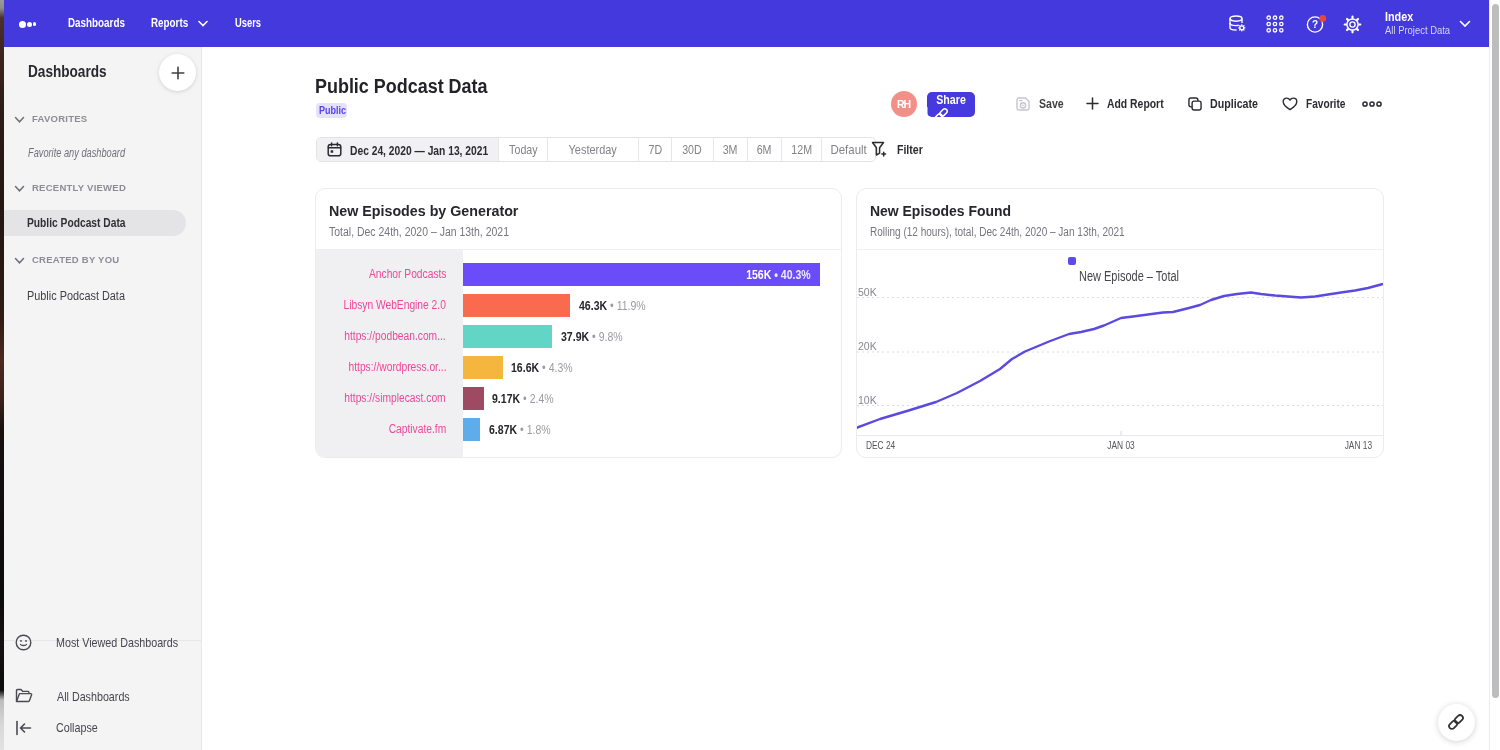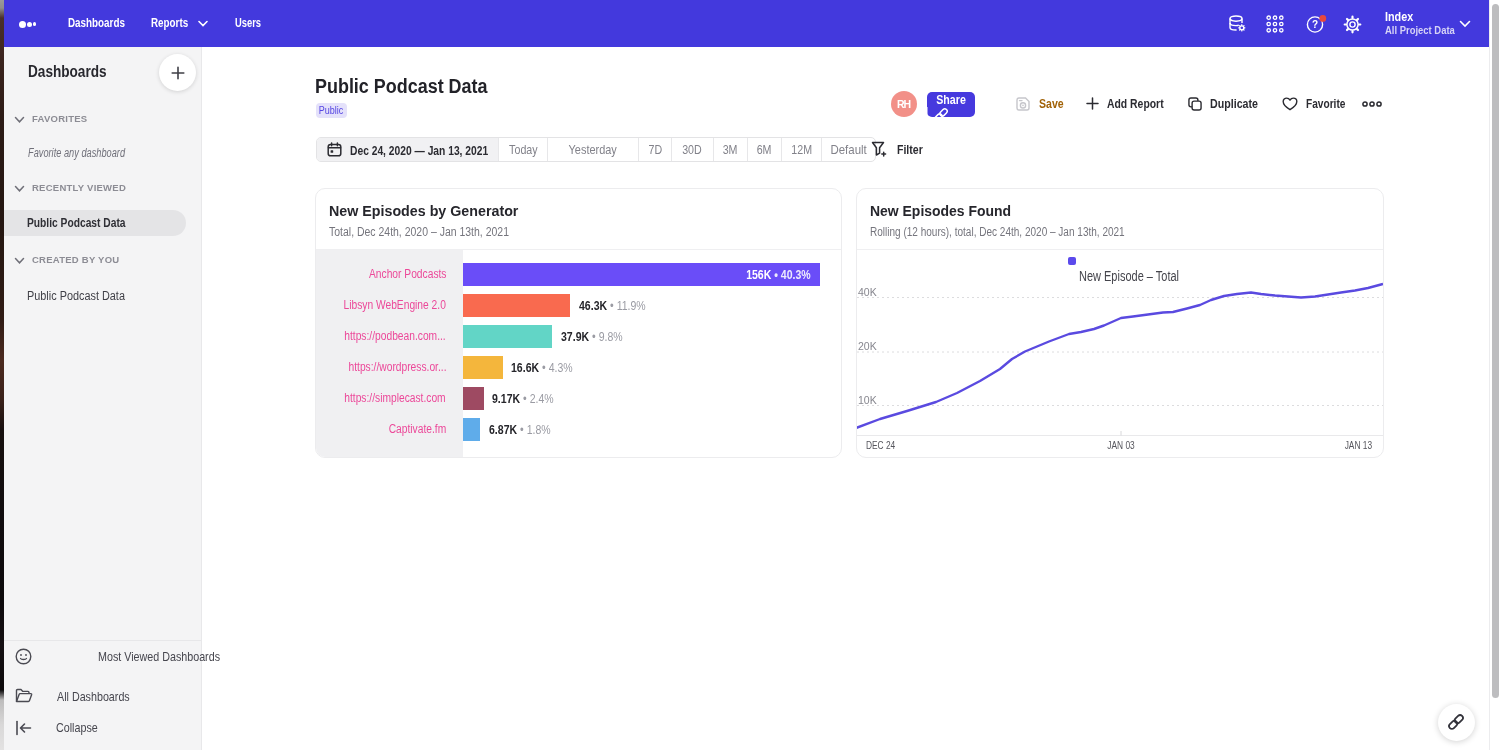--- a/index.html
+++ b/index.html
@@ -22,21 +22,21 @@
 
   
   .nav { left:4px; top:0; width:1485px; height:47px; background:#4339DD; }
   .nav .dot { position:absolute; border-radius:50%; background:#fff; }
   .navlink { position:absolute; top:0; height:47px; line-height:47px; color:#fff; font-size:12px; font-weight:700; }
   .search { position:absolute; left:549px; top:8px; width:377px; height:25px; background:#3E33B8; border-radius:6px; }
   .search .stext { position:absolute; left:120px; top:5.5px; color:#B7B1EE; font-size:13px; }
   .navicon { position:absolute; top:15px; color:#fff; }
   .idx { position:absolute; left:1381px; top:10px; color:#fff; }
   .idx .t1 { font-size:12px; font-weight:700; line-height:14px; }
-  .idx .t2 { font-size:10.5px; font-weight:700; color:#D6D3F6; line-height:13px; }
+  .idx .t2 { font-size:10.5px; font-weight:400; color:#D6D3F6; line-height:13px; }
 
   
   .sbtrack { left:1489px; top:0; width:11px; height:750px; background:#fff; border-left:1px solid #ececee; }
   .sbthumb { left:1492px; top:4px; width:7px; height:694px; background:#bdbdbf; border-radius:3.5px; }
 
   
   .side { left:4px; top:47px; width:198px; height:703px; background:#F4F4F5; border-right:1px solid #E8E8EA; }
   .side-title { position:absolute; left:24px; top:15px; font-size:17px; line-height:20px; font-weight:700; color:#28282E; }
   .plusbtn { position:absolute; left:155px; top:7px; width:37px; height:37px; border-radius:50%;
     background:#fff; box-shadow:0 1px 4px rgba(0,0,0,.14); display:flex; align-items:center; justify-content:center; }
@@ -46,29 +46,29 @@
   .pill { position:absolute; left:0px; top:162.5px; width:182px; height:26.5px; background:#E4E4E6; border-radius:0 13.3px 13.3px 0; }
   .item-b { position:absolute; left:23px; font-size:12.5px; line-height:15px; font-weight:700; color:#2F2F35; }
   .item-n { position:absolute; left:23px; font-size:12.5px; line-height:15px; font-weight:400; color:#3F3F46; }
   .side-div { position:absolute; left:0; top:593px; width:197px; border-top:1px solid #E7E7E9; }
   .foot { position:absolute; left:11px; display:flex; align-items:center; color:#4A4A52; }
   .foot span { margin-left:12px; font-size:13px; font-weight:500; color:#46464E; }
 
   
   .h1 { left:315px; top:76px; font-size:20px; line-height:20px; font-weight:700; color:#222228; }
   .badge { left:315.5px; top:103px; width:31px; height:15px; background:#E4E1FA; border-radius:4px;
-    font-size:11px; font-weight:400; color:#5646E3; line-height:15px; text-align:center; }
+    font-size:11px; font-weight:700; color:#5646E3; line-height:15px; text-align:center; }
   .avatar { left:890.5px; top:90.5px; width:26px; height:26px; border-radius:50%; background:#F29088;
     color:#fff; font-size:10.5px; font-weight:700; display:flex; align-items:center; justify-content:center; letter-spacing:-1px; }
   .sharegrp { left:927px; top:91.5px; height:25px; display:flex; background:#4639DE; border-radius:5px; overflow:hidden;flex-direction:column; }
   .sharegrp .sh { width:48px; color:#fff; font-size:13px; font-weight:700; display:flex; align-items:center; justify-content:center; }
   .sharegrp .lk { width:26px; border-left:1px solid rgba(255,255,255,.5); display:flex; align-items:center; justify-content:center; color:#fff; }
   .hbtn { position:absolute; top:91px; height:25px; display:flex; align-items:center; }
   .hbtn .txt { font-size:13.5px; font-weight:700; color:#2B2B31; }
-  .hbtn.gray .txt { color:#a16207; }
+  .hbtn.gray .txt { color:#404040; }
   .hbtn svg { margin-right:8px; }
 
   
   .datebar { left:316px; top:137px; height:25px; display:flex; border:1px solid #E3E3E5; border-radius:5px; background:#fff; }
   .dseg { display:flex; align-items:center; justify-content:center; font-size:13px; color:#82828A; border-left:1px solid #E7E7E9; }
   .dseg.first { border-left:none; background:#F1F1F3; border-radius:4px 0 0 4px; font-weight:700; color:#2B2B31;padding-left:48px; }
   .dseg.last { border-radius:0 4px 4px 0; }
   .filter { left:871px; top:141px; display:flex; align-items:center; color:#2B2B31; }
   .filter .txt { margin-left:9px; font-size:13.5px; font-weight:700; }
 
@@ -189,21 +189,21 @@
     <div class="pill"></div>
     <div class="item-b" style="top:169px;"><span class="fit" style="transform:scaleX(.82);">Public Podcast Data</span></div>
 
     <svg class="chev" style="top:209.5px;" width="11" height="8" viewBox="0 0 11 8">
         <path d="M1.5 1.5 L5.5 5.8 L9.5 1.5" fill="none" stroke="currentColor" stroke-width="1.5" stroke-linecap="round"></path>
       </svg>
     <div class="sect" style="top:207px;">CREATED BY YOU</div>
     <div class="item-n" style="top:241.5px;"><span class="fit" style="transform:scaleX(.87);">Public Podcast Data</span></div>
 
     <div class="side-div"></div>
-    <div class="foot" style="top:601px;gap:42px;">
+    <div class="foot" style="top:587px;">
       <svg width="17" height="17" viewBox="0 0 17 17">
           <circle cx="8.5" cy="8.5" r="7.3" fill="none" stroke="#4A4A52" stroke-width="1.4"></circle>
           <circle cx="6" cy="7" r="0.9" fill="#4A4A52"></circle>
           <circle cx="11" cy="7" r="0.9" fill="#4A4A52"></circle>
           <path d="M5.5 10.5 C6.3 11.8 10.7 11.8 11.5 10.5" fill="none" stroke="#4A4A52" stroke-width="1.3" stroke-linecap="round"></path>
         </svg>
       <span><span class="fit" style="transform:scaleX(.825);">Most Viewed Dashboards</span></span>
     </div>
     <div class="foot" style="top:641px;">
       <svg width="18" height="16" viewBox="0 0 18 16">
@@ -354,21 +354,21 @@
       <g stroke="#DCDCDE" stroke-width="1" stroke-dasharray="2,3">
         <line x1="0" y1="108.5" x2="526" y2="108.5"></line>
         <line x1="0" y1="163" x2="526" y2="163"></line>
         <line x1="0" y1="216.5" x2="526" y2="216.5"></line>
       </g>
       <line x1="0" y1="246.5" x2="526" y2="246.5" stroke="#E9E9EB" stroke-width="1"></line>
       <line x1="264" y1="242" x2="264" y2="246.5" stroke="#D8D8DA" stroke-width="1"></line>
       <polyline fill="none" stroke="#5A4AE0" stroke-width="2.4" stroke-linejoin="round" points="-1,239 23,230 50,222 79,213 100,204 123,192 143,180 155,170 168,162.5 180,157.5 192,152.5 212,145 224,143 237,140 247,136.5 264,129 276,127.5 291,125.5 306,123.5 316,123 330,119.5 343,116 354,111 367,107 380,105 394,103.5 404,105 418,106.5 431,107.5 444,108.5 458,107.5 471,105.5 484,103.5 498,101.5 511,99 524,95.5 526,95"></polyline>
     </svg>
 
-    <div class="ylab" style="top:96.5px;">40K</div>
+    <div class="ylab" style="top:96.5px;">50K</div>
     <div class="ylab" style="top:150.5px;">20K</div>
     <div class="ylab" style="top:205px;">10K</div>
     <div class="xlab" style="left:9px;"><span class="fit" style="transform:scaleX(.76);">DEC 24</span></div>
     <div class="xlab" style="left:245.8px;"><span class="fitc" style="transform:scaleX(.76);">JAN 03</span></div>
     <div class="xlab" style="right:10.6px;"><span class="fitr" style="transform:scaleX(.76);">JAN 13</span></div>
   </div>
 
   <div class="abs fab">
     <svg width="18" height="18" viewBox="0 0 18 18">
         <g fill="none" stroke="#33333B" stroke-width="1.8" transform="rotate(-45 9 9)">

